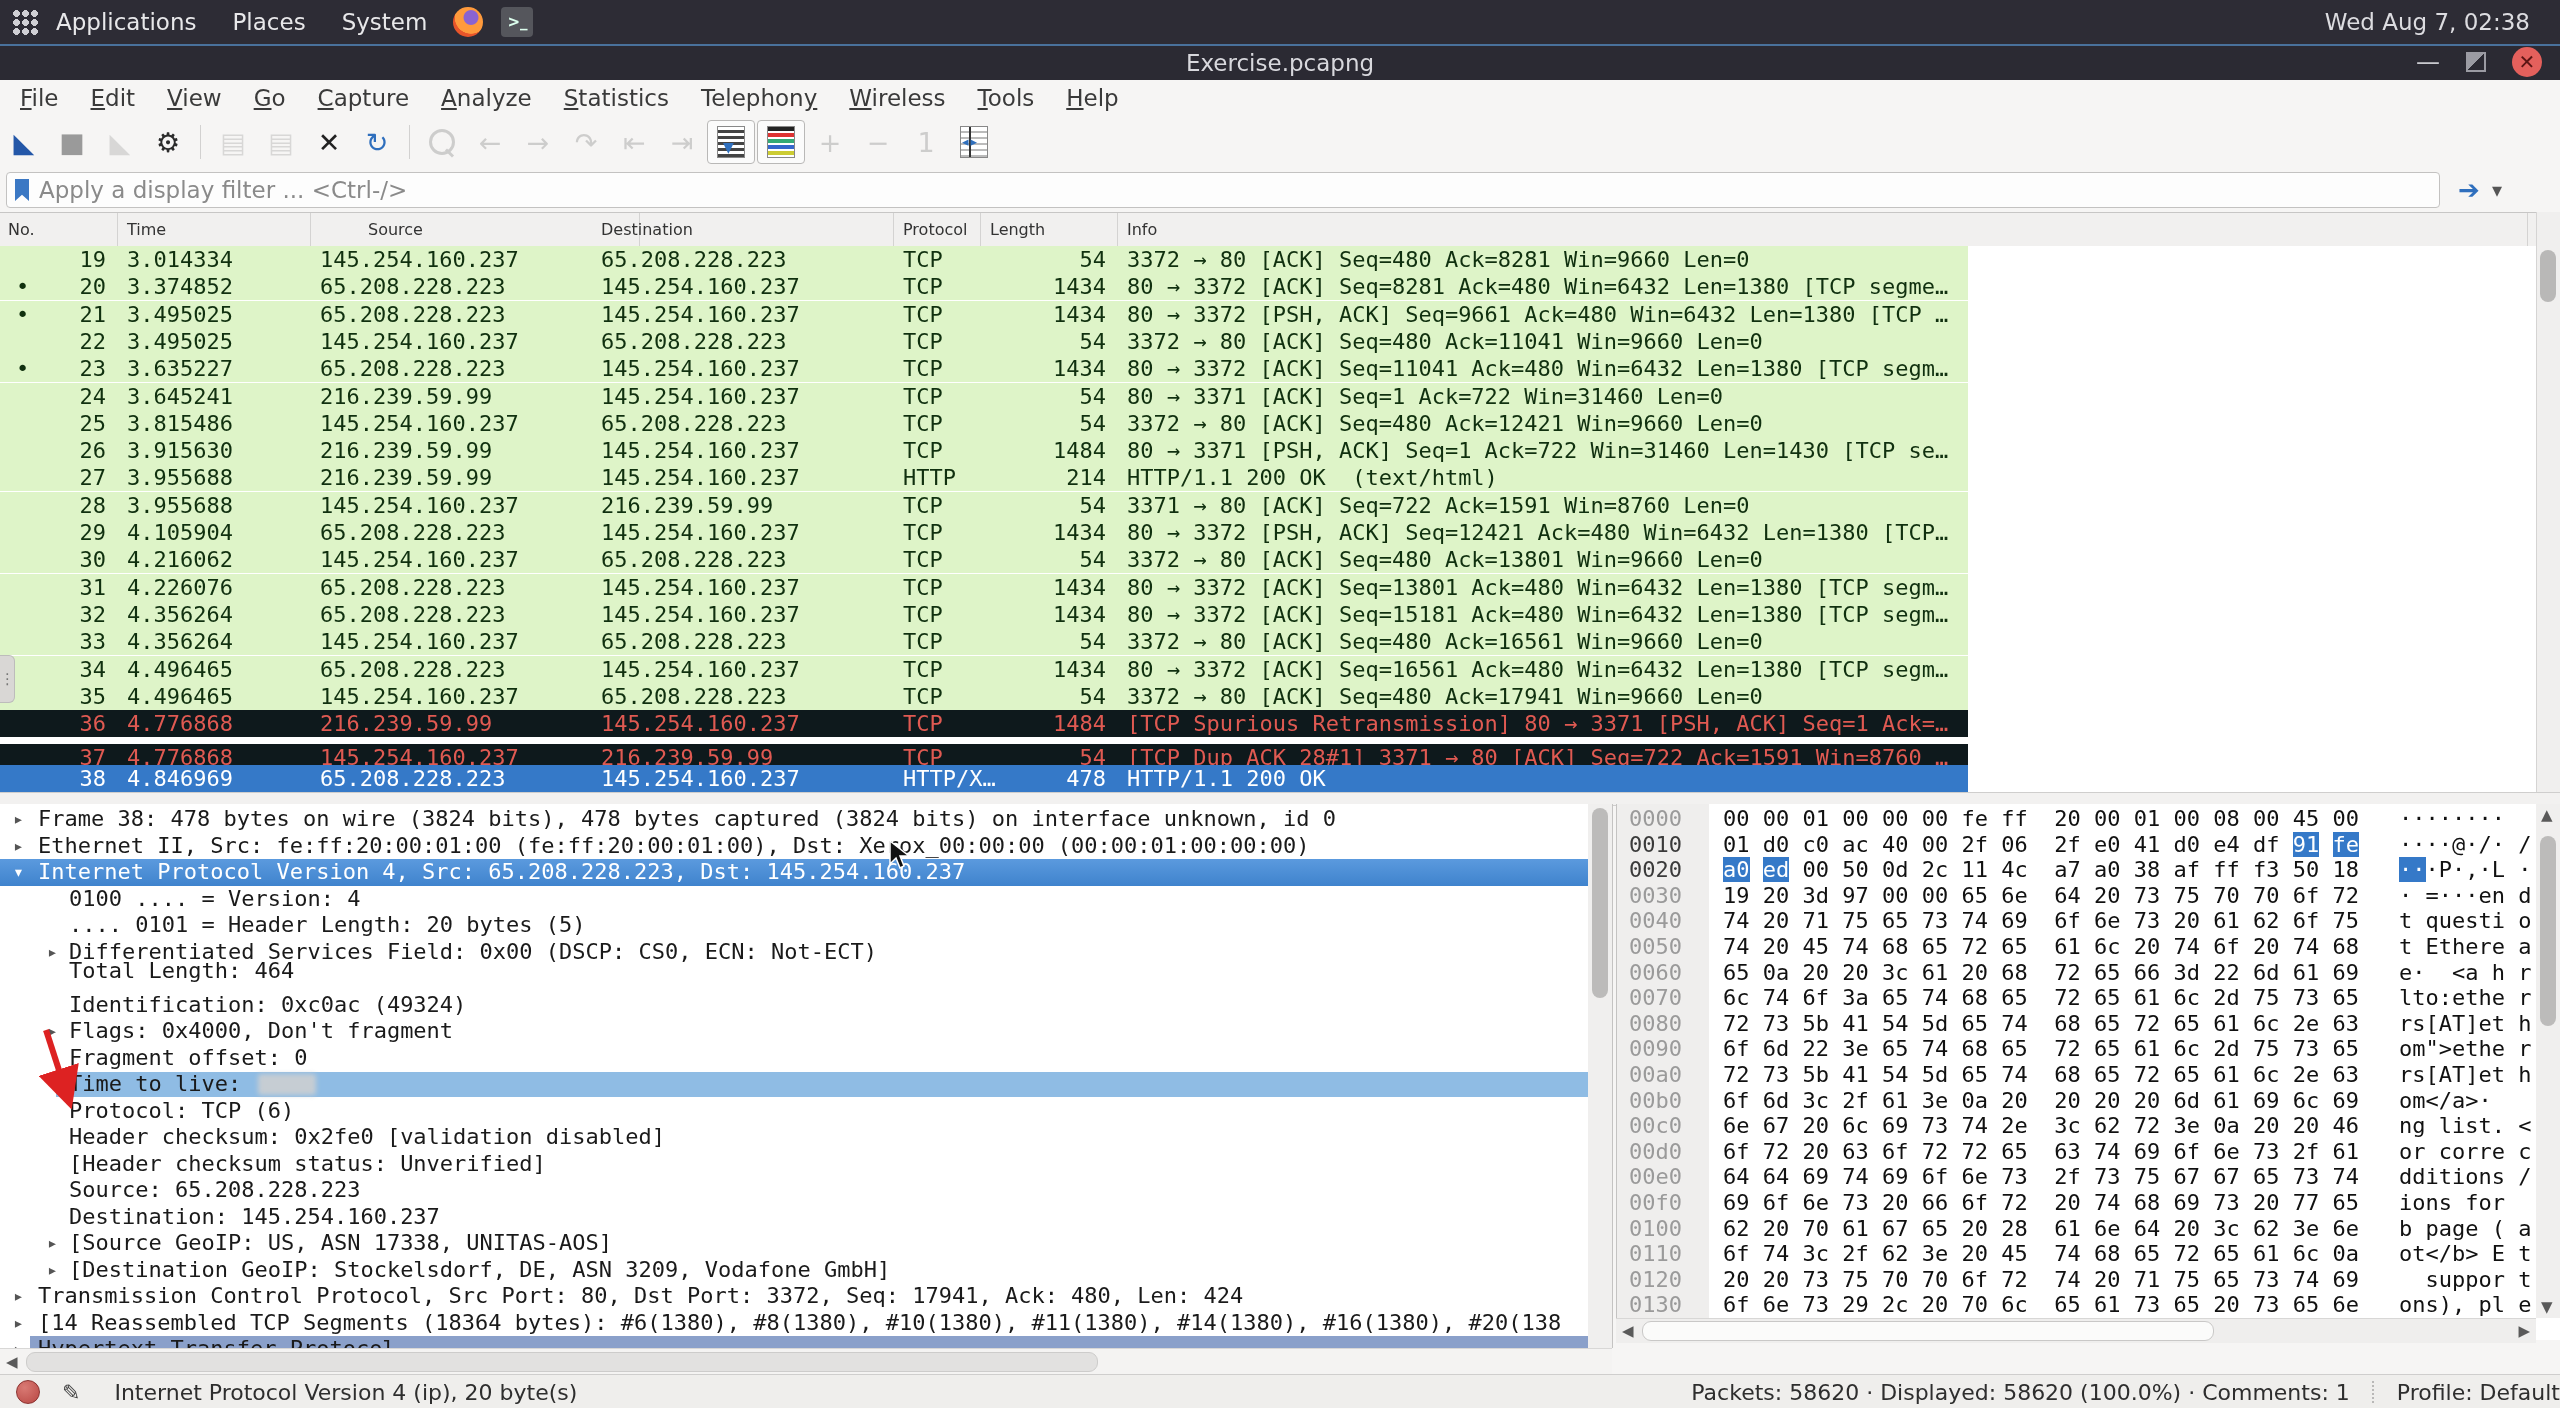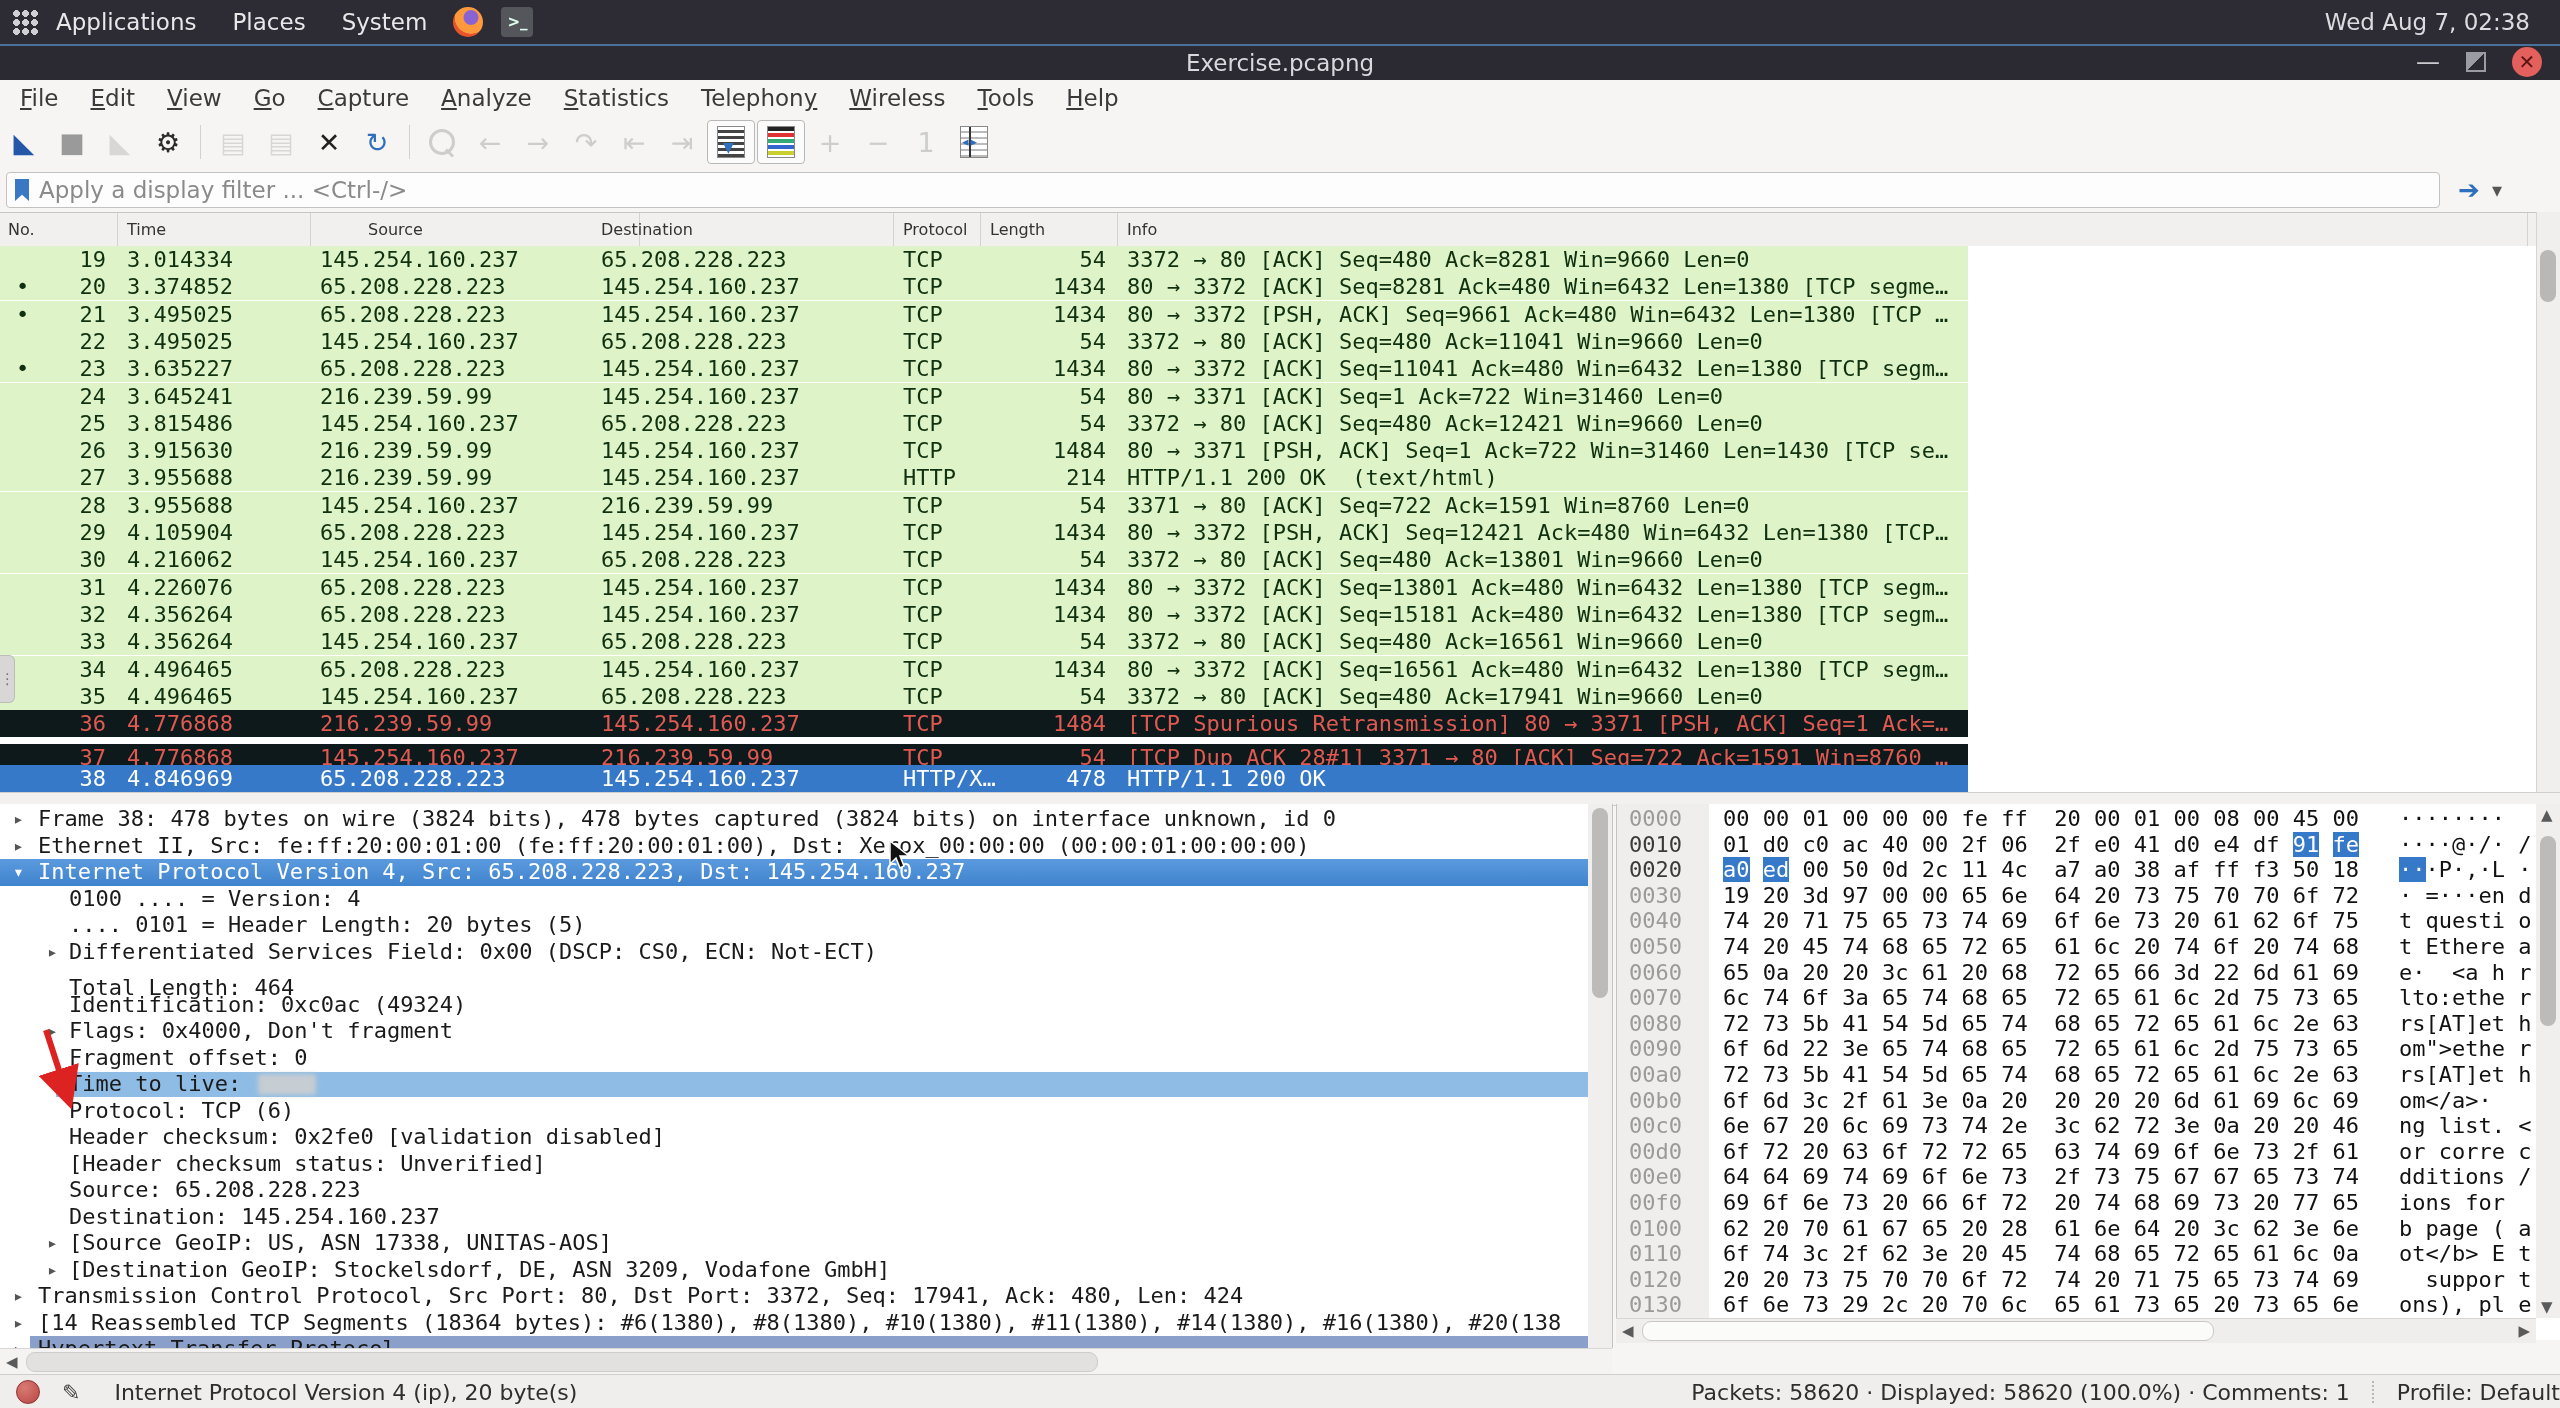--- a/index.html
+++ b/index.html
@@ -252,21 +252,21 @@
 
 <div id="splitter" class="abs"></div>
 
 <div id="detail-pane" class="abs">
     <div class="dline" style="top: 2px;"><span class="exp" style="left: 13px;">▸</span><span class="txt" style="left: 38px;">Frame 38: 478 bytes on wire (3824 bits), 478 bytes captured (3824 bits) on interface unknown, id 0</span></div>
     <div class="dline" style="top: 28.5px;"><span class="exp" style="left: 13px;">▸</span><span class="txt" style="left: 38px;">Ethernet II, Src: fe:ff:20:00:01:00 (fe:ff:20:00:01:00), Dst: Xerox_00:00:00 (00:00:01:00:00:00)</span></div>
     <div class="dline sel" style="top: 55px;"><span class="exp" style="left: 13px;">▾</span><span class="txt" style="left: 38px;">Internet Protocol Version 4, Src: 65.208.228.223, Dst: 145.254.160.237</span></div>
     <div class="dline" style="top: 81.5px;"><span class="txt" style="left: 69px;">0100 .... = Version: 4</span></div>
     <div class="dline" style="top: 108px;"><span class="txt" style="left: 69px;">.... 0101 = Header Length: 20 bytes (5)</span></div>
     <div class="dline" style="top: 134.5px;"><span class="exp" style="left: 47px;">▸</span><span class="txt" style="left: 69px;">Differentiated Services Field: 0x00 (DSCP: CS0, ECN: Not-ECT)</span></div>
-    <div class="dline" style="top: 171px;"><span class="txt" style="left: 69px;">Total Length: 464</span></div>
+    <div class="dline" style="top: 154px;"><span class="txt" style="left: 69px;">Total Length: 464</span></div>
     <div class="dline" style="top: 187.5px;"><span class="txt" style="left: 69px;">Identification: 0xc0ac (49324)</span></div>
     <div class="dline" style="top: 214px;"><span class="exp" style="left: 47px;">▸</span><span class="txt" style="left: 69px;">Flags: 0x4000, Don't fragment</span></div>
     <div class="dline" style="top: 240.5px;"><span class="txt" style="left: 69px;">Fragment offset: 0</span></div>
     <div class="dline field-hl" style="top: 267px;"><span class="hlbar"></span><span class="txt" style="left: 69px;">Time to live: </span><span class="redact" style="left: 257.8px;"></span></div>
     <div class="dline" style="top: 293.5px;"><span class="txt" style="left: 69px;">Protocol: TCP (6)</span></div>
     <div class="dline" style="top: 320px;"><span class="txt" style="left: 69px;">Header checksum: 0x2fe0 [validation disabled]</span></div>
     <div class="dline" style="top: 346.5px;"><span class="txt" style="left: 69px;">[Header checksum status: Unverified]</span></div>
     <div class="dline" style="top: 373px; padding-left: 34px;"><span class="txt" style="left: 69px;">Source: 65.208.228.223</span></div>
     <div class="dline" style="top: 399.5px;"><span class="txt" style="left: 69px;">Destination: 145.254.160.237</span></div>
     <div class="dline" style="top: 426px;"><span class="exp" style="left: 47px;">▸</span><span class="txt" style="left: 69px;">[Source GeoIP: US, ASN 17338, UNITAS-AOS]</span></div>

